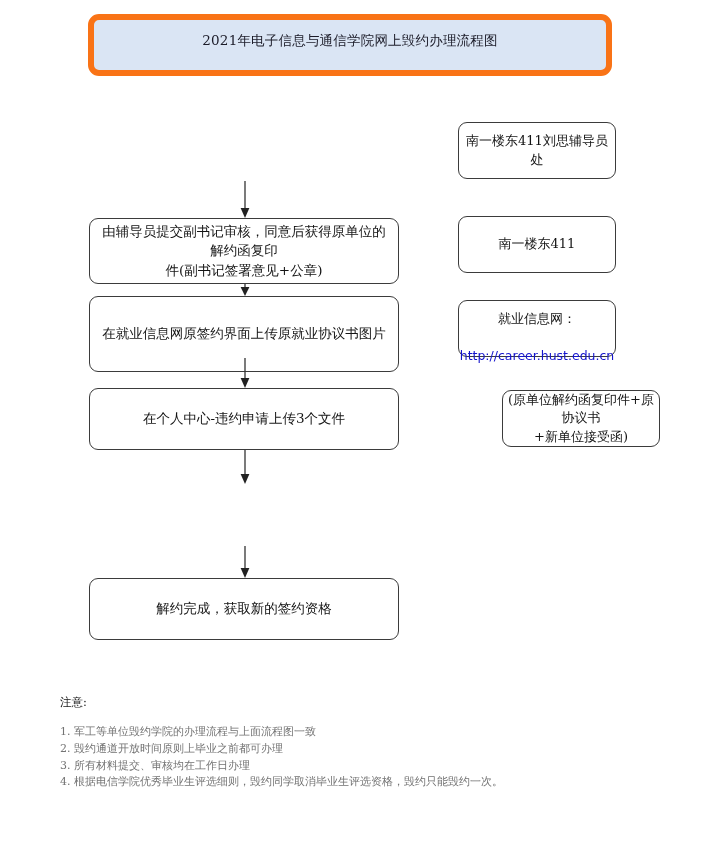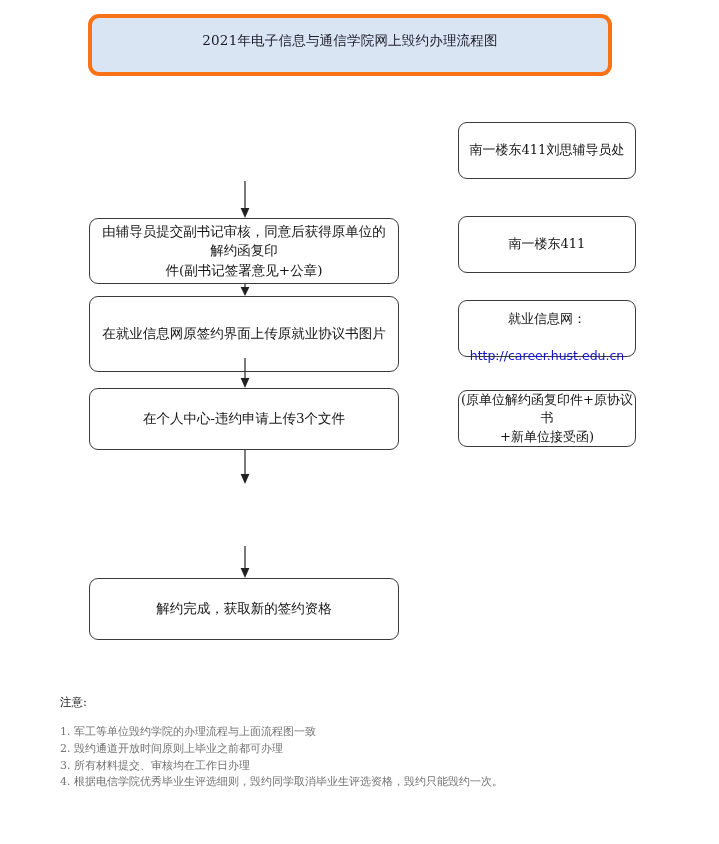--- a/index.html
+++ b/index.html
@@ -22,21 +22,21 @@
   }
 
   
   .title-box {
     position: absolute;
     left: 88px;
     top: 14px;
     width: 524px;
     height: 62px;
     background: #dae5f4;
-    border: 4px solid #f97316;
+    border: 6px solid #f97316;
     border-radius: 11px;
     box-sizing: border-box;
     display: flex;
     align-items: center;
     justify-content: center;
   }
   .title-text {
     font-size: 13.5px;
     color: #1b1b28;
     letter-spacing: 0.2px;
@@ -67,25 +67,25 @@
   .main-node { left: 89px; width: 310px; }
 
   .n1 { top: 119px; height: 62px; }
   .n2 { top: 218px; height: 66px; }
   .n3 { top: 296px; height: 76px; }
   .n4 { top: 388px; height: 62px; }
   .n5 { top: 484px; height: 62px; }
   .n6 { top: 578px; height: 62px; }
 
   
-  .side-node { left: 458px; width: 178px; }
+  .side-node { left: 458px; width: 158px; }
   .s1 { top: 122px; height: 57px; }
   .s2 { top: 216px; height: 57px; }
   .s3 { top: 300px; height: 57px; }
-  .s4 { top: 390px; height: 57px; }
+  .s4 { top: 390px; height: 57px; margin-left: 44px; }
 
   .side-node .node-text { font-size: 13px; line-height: 1.4; padding: 0 2px; }
   .s4 .node-text { padding: 0 1px; }
 
   .link-line { display: block; }
   .link-url {
     font-family: "DejaVu Sans", "Liberation Sans", sans-serif;
     font-size: 12.5px;
     color: #1414cc;
   }

